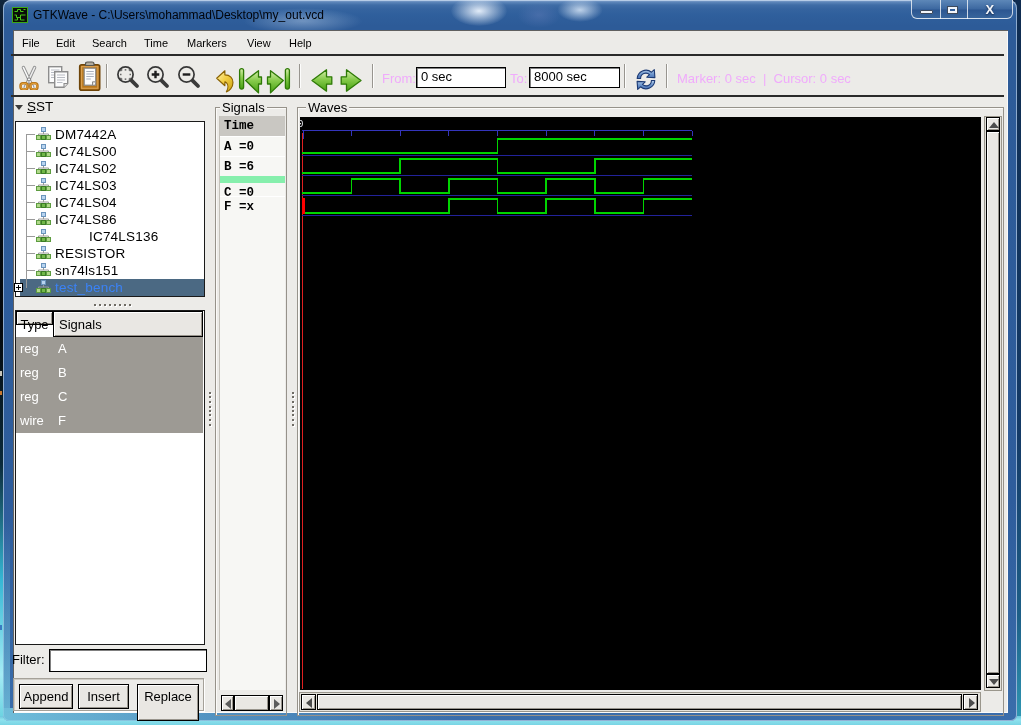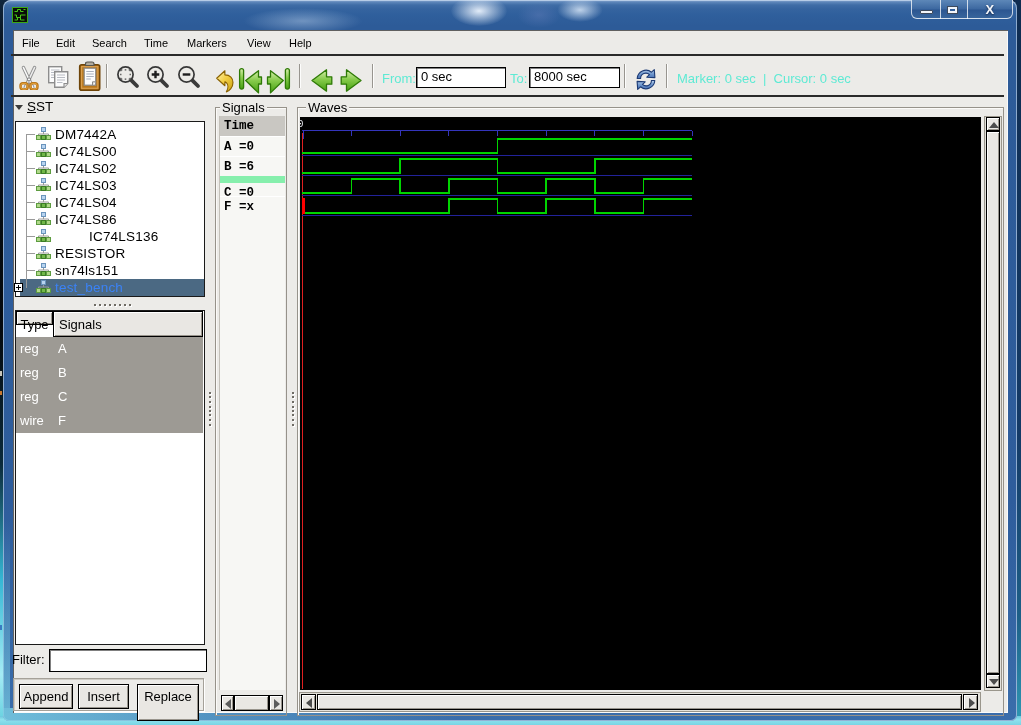--- a/index.html
+++ b/index.html
@@ -34,21 +34,21 @@
      background:linear-gradient(180deg,#5d87b8 0%,#3c68a0 50%,#2c5691 55%,#38659c 100%);}
   .wdiv{top:0;width:1px;height:19px;background:rgba(255,255,255,.75);}
   .wglyph{top:0;height:19px;color:#f4f6fa;font-weight:bold;font-size:11px;line-height:19px;
      text-align:center;text-shadow:0 1px 2px rgba(15,35,70,.95);}
   #client{left:10px;top:30px;width:995px;height:683px;background:#ecebe8;
      box-shadow:inset 1px 1px 0 #606060, inset -1px -1px 0 #fafafa;}
   .menuitem{top:37px;height:18px;font-size:11px;color:#000;}
   #mb-border{left:11px;top:54px;width:993px;height:2px;background:#2a2a2a;}
   #tb-border{left:11px;top:95px;width:993px;height:2px;background:#2a2a2a;}
   .tbsep{top:64px;width:2px;height:24px;background:#98958f;border-right:1px solid #fdfdfc;}
-  .tblabel{top:71px;height:16px;font-size:13px;color:#5eead4;}
+  .tblabel{top:71px;height:16px;font-size:13px;color:#f0abfc;}
   .tbinput{top:67px;height:21px;background:#fff;border:1px solid #000;
      box-shadow:inset 1px 1px 0 #808080;font-size:13px;color:#000;padding:1px 0 0 4px;white-space:pre;}
   .sunkbox{background:#fff;border:1px solid #1a1a1a;box-shadow:inset -1px -1px 0 #fff;}
   .btn{background:#e9e7e3;border:1px solid #000;
      box-shadow:inset 1px 1px 0 #ffffff, inset -1px -1px 0 #98948c;
      font-size:13px;color:#000;text-align:center;}
   .frame-label{font-size:13px;color:#000;background:#ecebe8;padding:0 2px;z-index:3;height:15px;line-height:15px;}
   .gframe{border:1px solid #96928a;box-shadow:inset 1px 1px 0 #fbfaf8;}
   #sst-tri{left:15px;top:105px;width:0;height:0;border-left:4px solid transparent;
       border-right:4px solid transparent;border-top:5px solid #3c3c3c;}
@@ -71,20 +71,21 @@
 <body>
 <div id="root">
   <div id="desk-left"></div><div style="left:0;top:371px;width:2px;height:5px;background:#c8c4b8;"></div><div style="left:0;top:391px;width:2px;height:4px;background:#c87830;"></div><div style="left:0;top:625px;width:2px;height:5px;background:#3a7ac0;"></div><div id="desk-right"></div><div id="desk-bottom"></div>
   <div id="win">
     <div id="win-bot"></div>
       <div id="win-lb"></div>
       <div id="win-blob1"></div>
       <div id="win-blob2"></div>
       <div id="win-blob4"></div>
       <div id="win-blob3"></div>
+    <div id="title-txt">GTKWave - C:\Users\mohammad\Desktop\my_out.vcd</div>
     <div id="wbtns"></div>
     <div class="wdiv" style="left:937px;"></div>
     <div class="wdiv" style="left:964px;"></div>
     <div style="left:917px;top:10px;width:13px;height:4px;background:#f2f5fa;border:1px solid #3e4a5c;border-radius:1px;"></div>
     <div style="left:944px;top:6px;width:11px;height:8px;background:#f2f5fa;border:1px solid #3e4a5c;"></div>
     <div style="left:947px;top:9px;width:5px;height:2px;background:#33609c;"></div>
     <div class="wglyph" style="left:964px;width:46px;font-size:13px;font-weight:bold;letter-spacing:.5px;">X</div>
     <div id="client"></div>
   </div>
   

